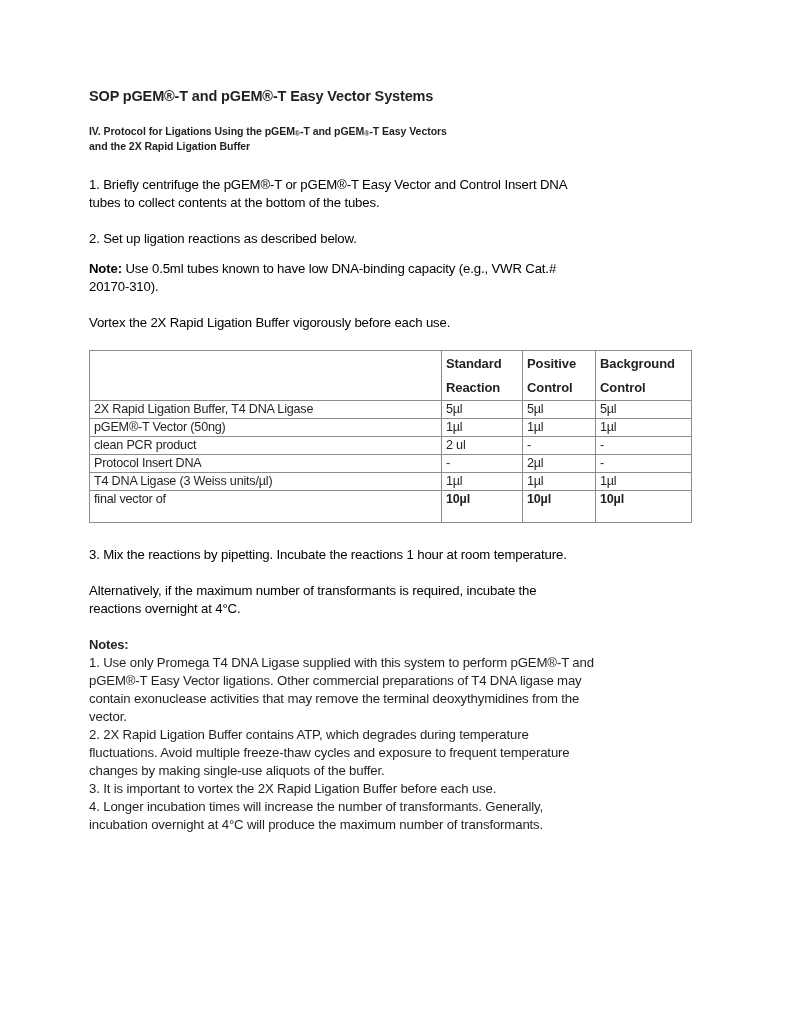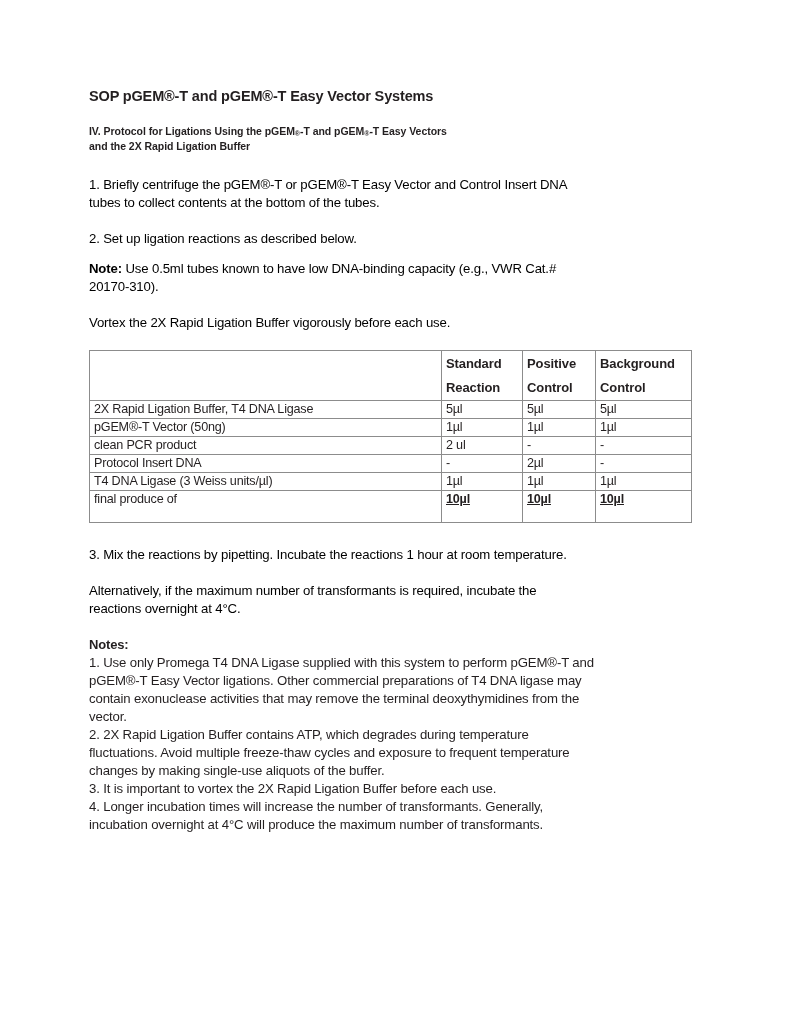--- a/index.html
+++ b/index.html
@@ -104,21 +104,21 @@
     letter-spacing: -0.1px;
   }
   table.ligation thead th.blank {
     font-weight: normal;
   }
   td.dash { text-align: center; }
   tr.final-row td {
     font-weight: normal;
     height: 32px;
   }
-  tr.final-row td.val { font-weight: bold; text-decoration: underline; }
+  tr.final-row td.val { font-weight: bold; }
 
   
   .notes-head {
     font-size: 13px;
     font-weight: bold;
     line-height: 18px;
     margin: 0;
     letter-spacing: -0.15px;
   }
   .notes-body {
@@ -190,21 +190,21 @@
             <td>2µl</td>
             <td class="dash">-</td>
           </tr>
           <tr>
             <td>T4 DNA Ligase (3 Weiss units/µl)</td>
             <td>1µl</td>
             <td>1µl</td>
             <td>1µl</td>
           </tr>
           <tr class="final-row">
-            <td>final produce of</td>
+            <td>final vector of</td>
             <td class="val">10µl</td>
             <td class="val">10µl</td>
             <td class="val">10µl</td>
           </tr>
         </tbody>
       </table>
     </div>
 
     <p class="para">3. Mix the reactions by pipetting. Incubate the reactions 1 hour at room temperature.</p>
 

